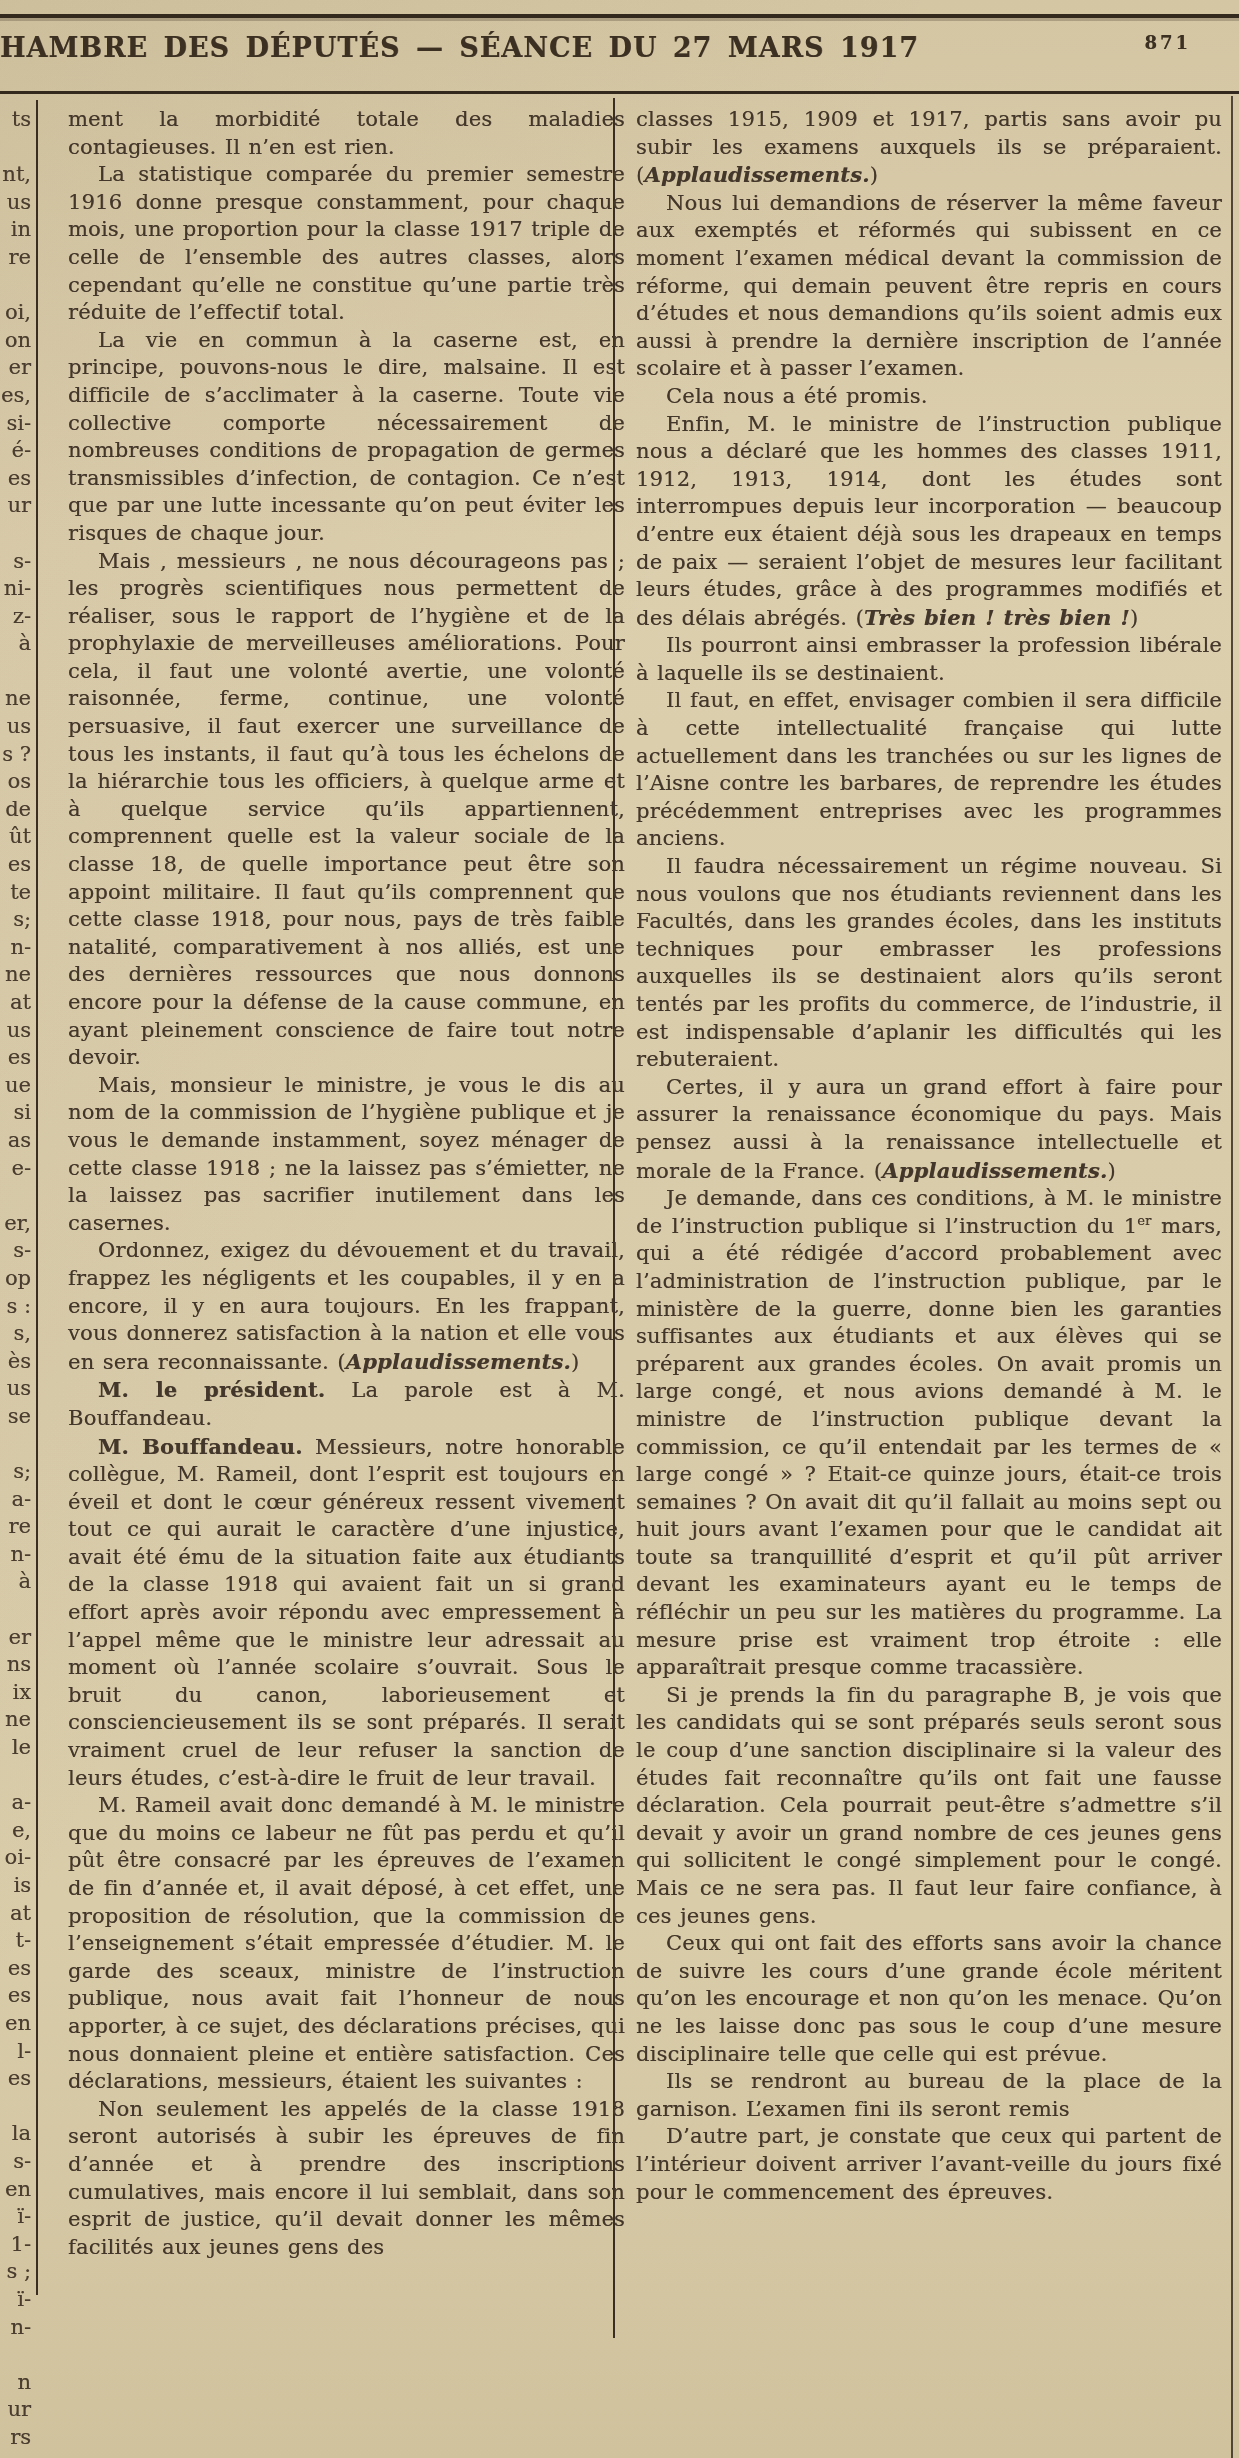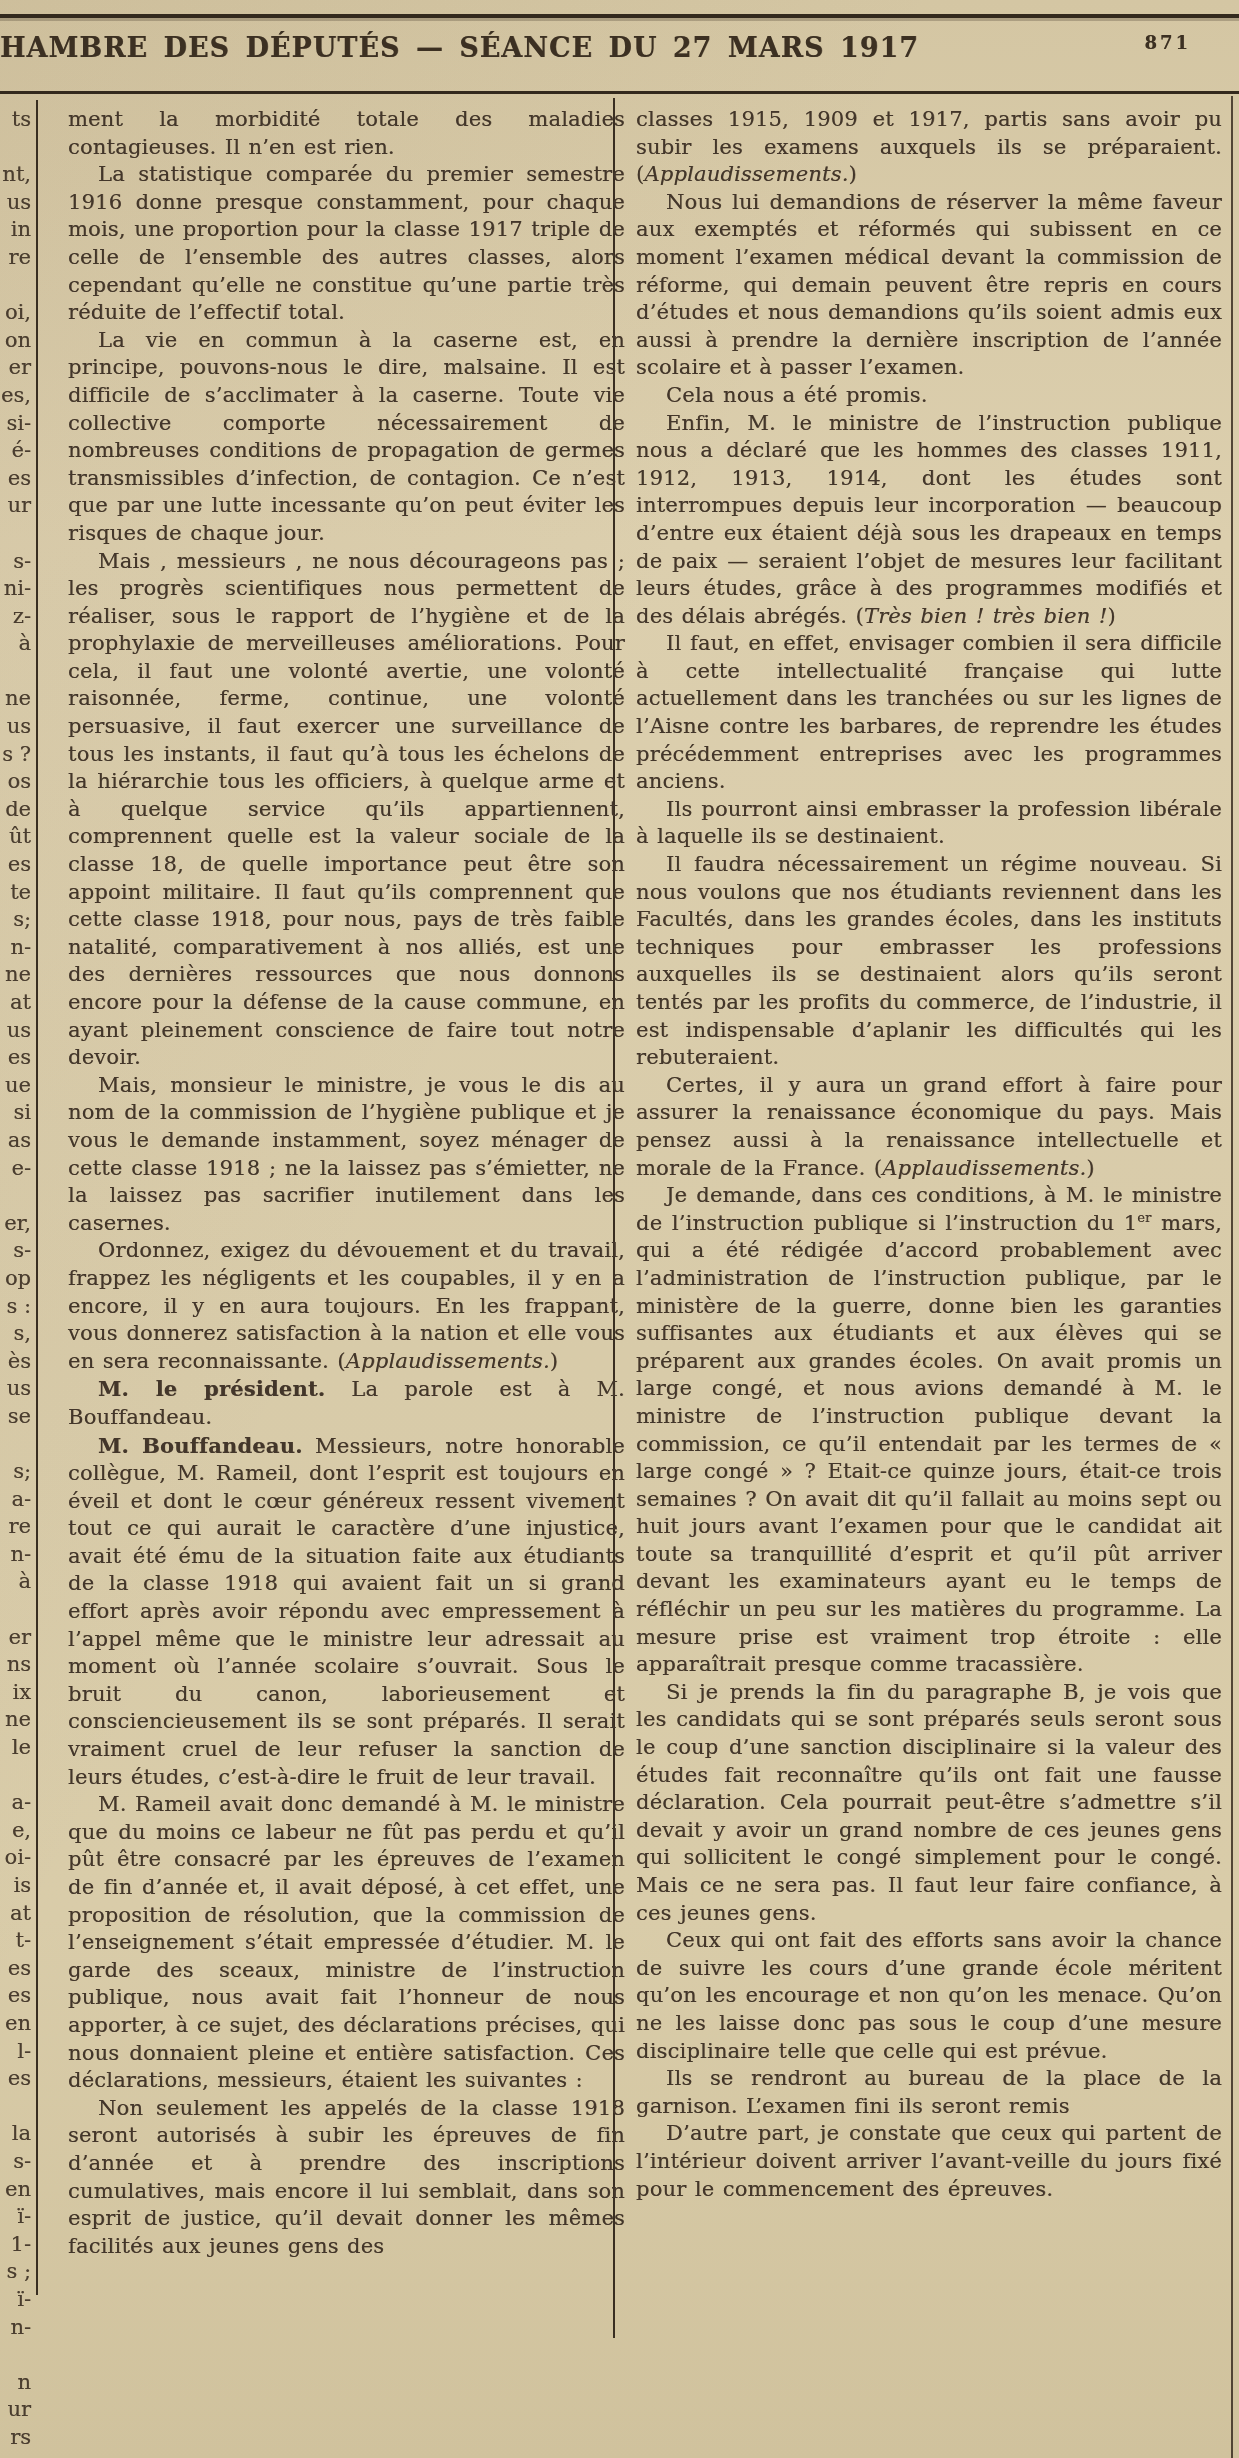--- a/index.html
+++ b/index.html
@@ -53,21 +53,21 @@
     margin:0;
     text-align:justify;
     font-size:21px;line-height:27.6px;
     text-indent:30px;
     letter-spacing:0.2px;
     word-spacing:1.5px;
     text-shadow:0.35px 0.35px 0.45px rgba(62,48,32,0.55);
   }
   p.para.noindent{text-indent:0;}
   .seg-bold{font-weight:bold;}
-  .seg-italic{font-style:italic;}
+  .seg-italic{font-style:italic;font-weight:bold;}
   .seg-sup{vertical-align:super;font-size:0.62em;line-height:0;}
 </style>
 </head>
 <body>
 
 <div class="page">
 
   <div class="top-rule"></div>
 
   <div class="header-row">
@@ -180,22 +180,22 @@
       <p class="para"><span class="seg-bold">M. le président.</span><span> La parole est à M. Bouffandeau.</span></p>
       <p class="para"><span class="seg-bold">M. Bouffandeau.</span><span> Messieurs, notre honorable collègue, M. Rameil, dont l’esprit est toujours en éveil et dont le cœur généreux ressent vivement tout ce qui aurait le caractère d’une injustice, avait été ému de la situation faite aux étudiants de la classe 1918 qui avaient fait un si grand effort après avoir répondu avec empressement à l’appel même que le ministre leur adressait au moment où l’année scolaire s’ouvrait. Sous le bruit du canon, laborieusement et consciencieusement ils se sont préparés. Il serait vraiment cruel de leur refuser la sanction de leurs études, c’est-à-dire le fruit de leur travail.</span></p>
       <p class="para"><span>M. Rameil avait donc demandé à M. le ministre que du moins ce labeur ne fût pas perdu et qu’il pût être consacré par les épreuves de l’examen de fin d’année et, il avait déposé, à cet effet, une proposition de résolution, que la commission de l’enseignement s’était empressée d’étudier. M. le garde des sceaux, ministre de l’instruction publique, nous avait fait l’honneur de nous apporter, à ce sujet, des déclarations précises, qui nous donnaient pleine et entière satisfaction. Ces déclarations, messieurs, étaient les suivantes :</span></p>
       <p class="para"><span>Non seulement les appelés de la classe 1918 seront autorisés à subir les épreuves de fin d’année et à prendre des inscriptions cumulatives, mais encore il lui semblait, dans son esprit de justice, qu’il devait donner les mêmes facilités aux jeunes gens des</span></p>
     </div>
   <div class="col col2">
       <p class="para noindent"><span>classes 1915, 1909 et 1917, partis sans avoir pu subir les examens auxquels ils se préparaient. (</span><span class="seg-italic">Applaudissements.</span><span>)</span></p>
       <p class="para"><span>Nous lui demandions de réserver la même faveur aux exemptés et réformés qui subissent en ce moment l’examen médical devant la commission de réforme, qui demain peuvent être repris en cours d’études et nous demandions qu’ils soient admis eux aussi à prendre la dernière inscription de l’année scolaire et à passer l’examen.</span></p>
       <p class="para"><span>Cela nous a été promis.</span></p>
       <p class="para"><span>Enfin, M. le ministre de l’instruction publique nous a déclaré que les hommes des classes 1911, 1912, 1913, 1914, dont les études sont interrompues depuis leur incorporation — beaucoup d’entre eux étaient déjà sous les drapeaux en temps de paix — seraient l’objet de mesures leur facilitant leurs études, grâce à des programmes modifiés et des délais abrégés. (</span><span class="seg-italic">Très bien ! très bien !</span><span>)</span></p>
+      <p class="para"><span>Ils pourront ainsi embrasser la profession libérale à laquelle ils se destinaient.</span></p>
       <p class="para"><span>Il faut, en effet, envisager combien il sera difficile à cette intellectualité française qui lutte actuellement dans les tranchées ou sur les lignes de l’Aisne contre les barbares, de reprendre les études précédemment entreprises avec les programmes anciens.</span></p>
-      <p class="para"><span>Ils pourront ainsi embrasser la profession libérale à laquelle ils se destinaient.</span></p>
       <p class="para"><span>Il faudra nécessairement un régime nouveau. Si nous voulons que nos étudiants reviennent dans les Facultés, dans les grandes écoles, dans les instituts techniques pour embrasser les professions auxquelles ils se destinaient alors qu’ils seront tentés par les profits du commerce, de l’industrie, il est indispensable d’aplanir les difficultés qui les rebuteraient.</span></p>
       <p class="para"><span>Certes, il y aura un grand effort à faire pour assurer la renaissance économique du pays. Mais pensez aussi à la renaissance intellectuelle et morale de la France. (</span><span class="seg-italic">Applaudissements.</span><span>)</span></p>
       <p class="para"><span>Je demande, dans ces conditions, à M. le ministre de l’instruction publique si l’instruction du 1</span><span class="seg-sup">er</span><span> mars, qui a été rédigée d’accord probablement avec l’administration de l’instruction publique, par le ministère de la guerre, donne bien les garanties suffisantes aux étudiants et aux élèves qui se préparent aux grandes écoles. On avait promis un large congé, et nous avions demandé à M. le ministre de l’instruction publique devant la commission, ce qu’il entendait par les termes de « large congé » ? Etait-ce quinze jours, était-ce trois semaines ? On avait dit qu’il fallait au moins sept ou huit jours avant l’examen pour que le candidat ait toute sa tranquillité d’esprit et qu’il pût arriver devant les examinateurs ayant eu le temps de réfléchir un peu sur les matières du programme. La mesure prise est vraiment trop étroite : elle apparaîtrait presque comme tracassière.</span></p>
       <p class="para"><span>Si je prends la fin du paragraphe B, je vois que les candidats qui se sont préparés seuls seront sous le coup d’une sanction disciplinaire si la valeur des études fait reconnaître qu’ils ont fait une fausse déclaration. Cela pourrait peut-être s’admettre s’il devait y avoir un grand nombre de ces jeunes gens qui sollicitent le congé simplement pour le congé. Mais ce ne sera pas. Il faut leur faire confiance, à ces jeunes gens.</span></p>
       <p class="para"><span>Ceux qui ont fait des efforts sans avoir la chance de suivre les cours d’une grande école méritent qu’on les encourage et non qu’on les menace. Qu’on ne les laisse donc pas sous le coup d’une mesure disciplinaire telle que celle qui est prévue.</span></p>
       <p class="para"><span>Ils se rendront au bureau de la place de la garnison. L’examen fini ils seront remis</span></p>
       <p class="para"><span>D’autre part, je constate que ceux qui partent de l’intérieur doivent arriver l’avant-veille du jours fixé pour le commencement des épreuves.</span></p>
     </div>
 
 </div>

